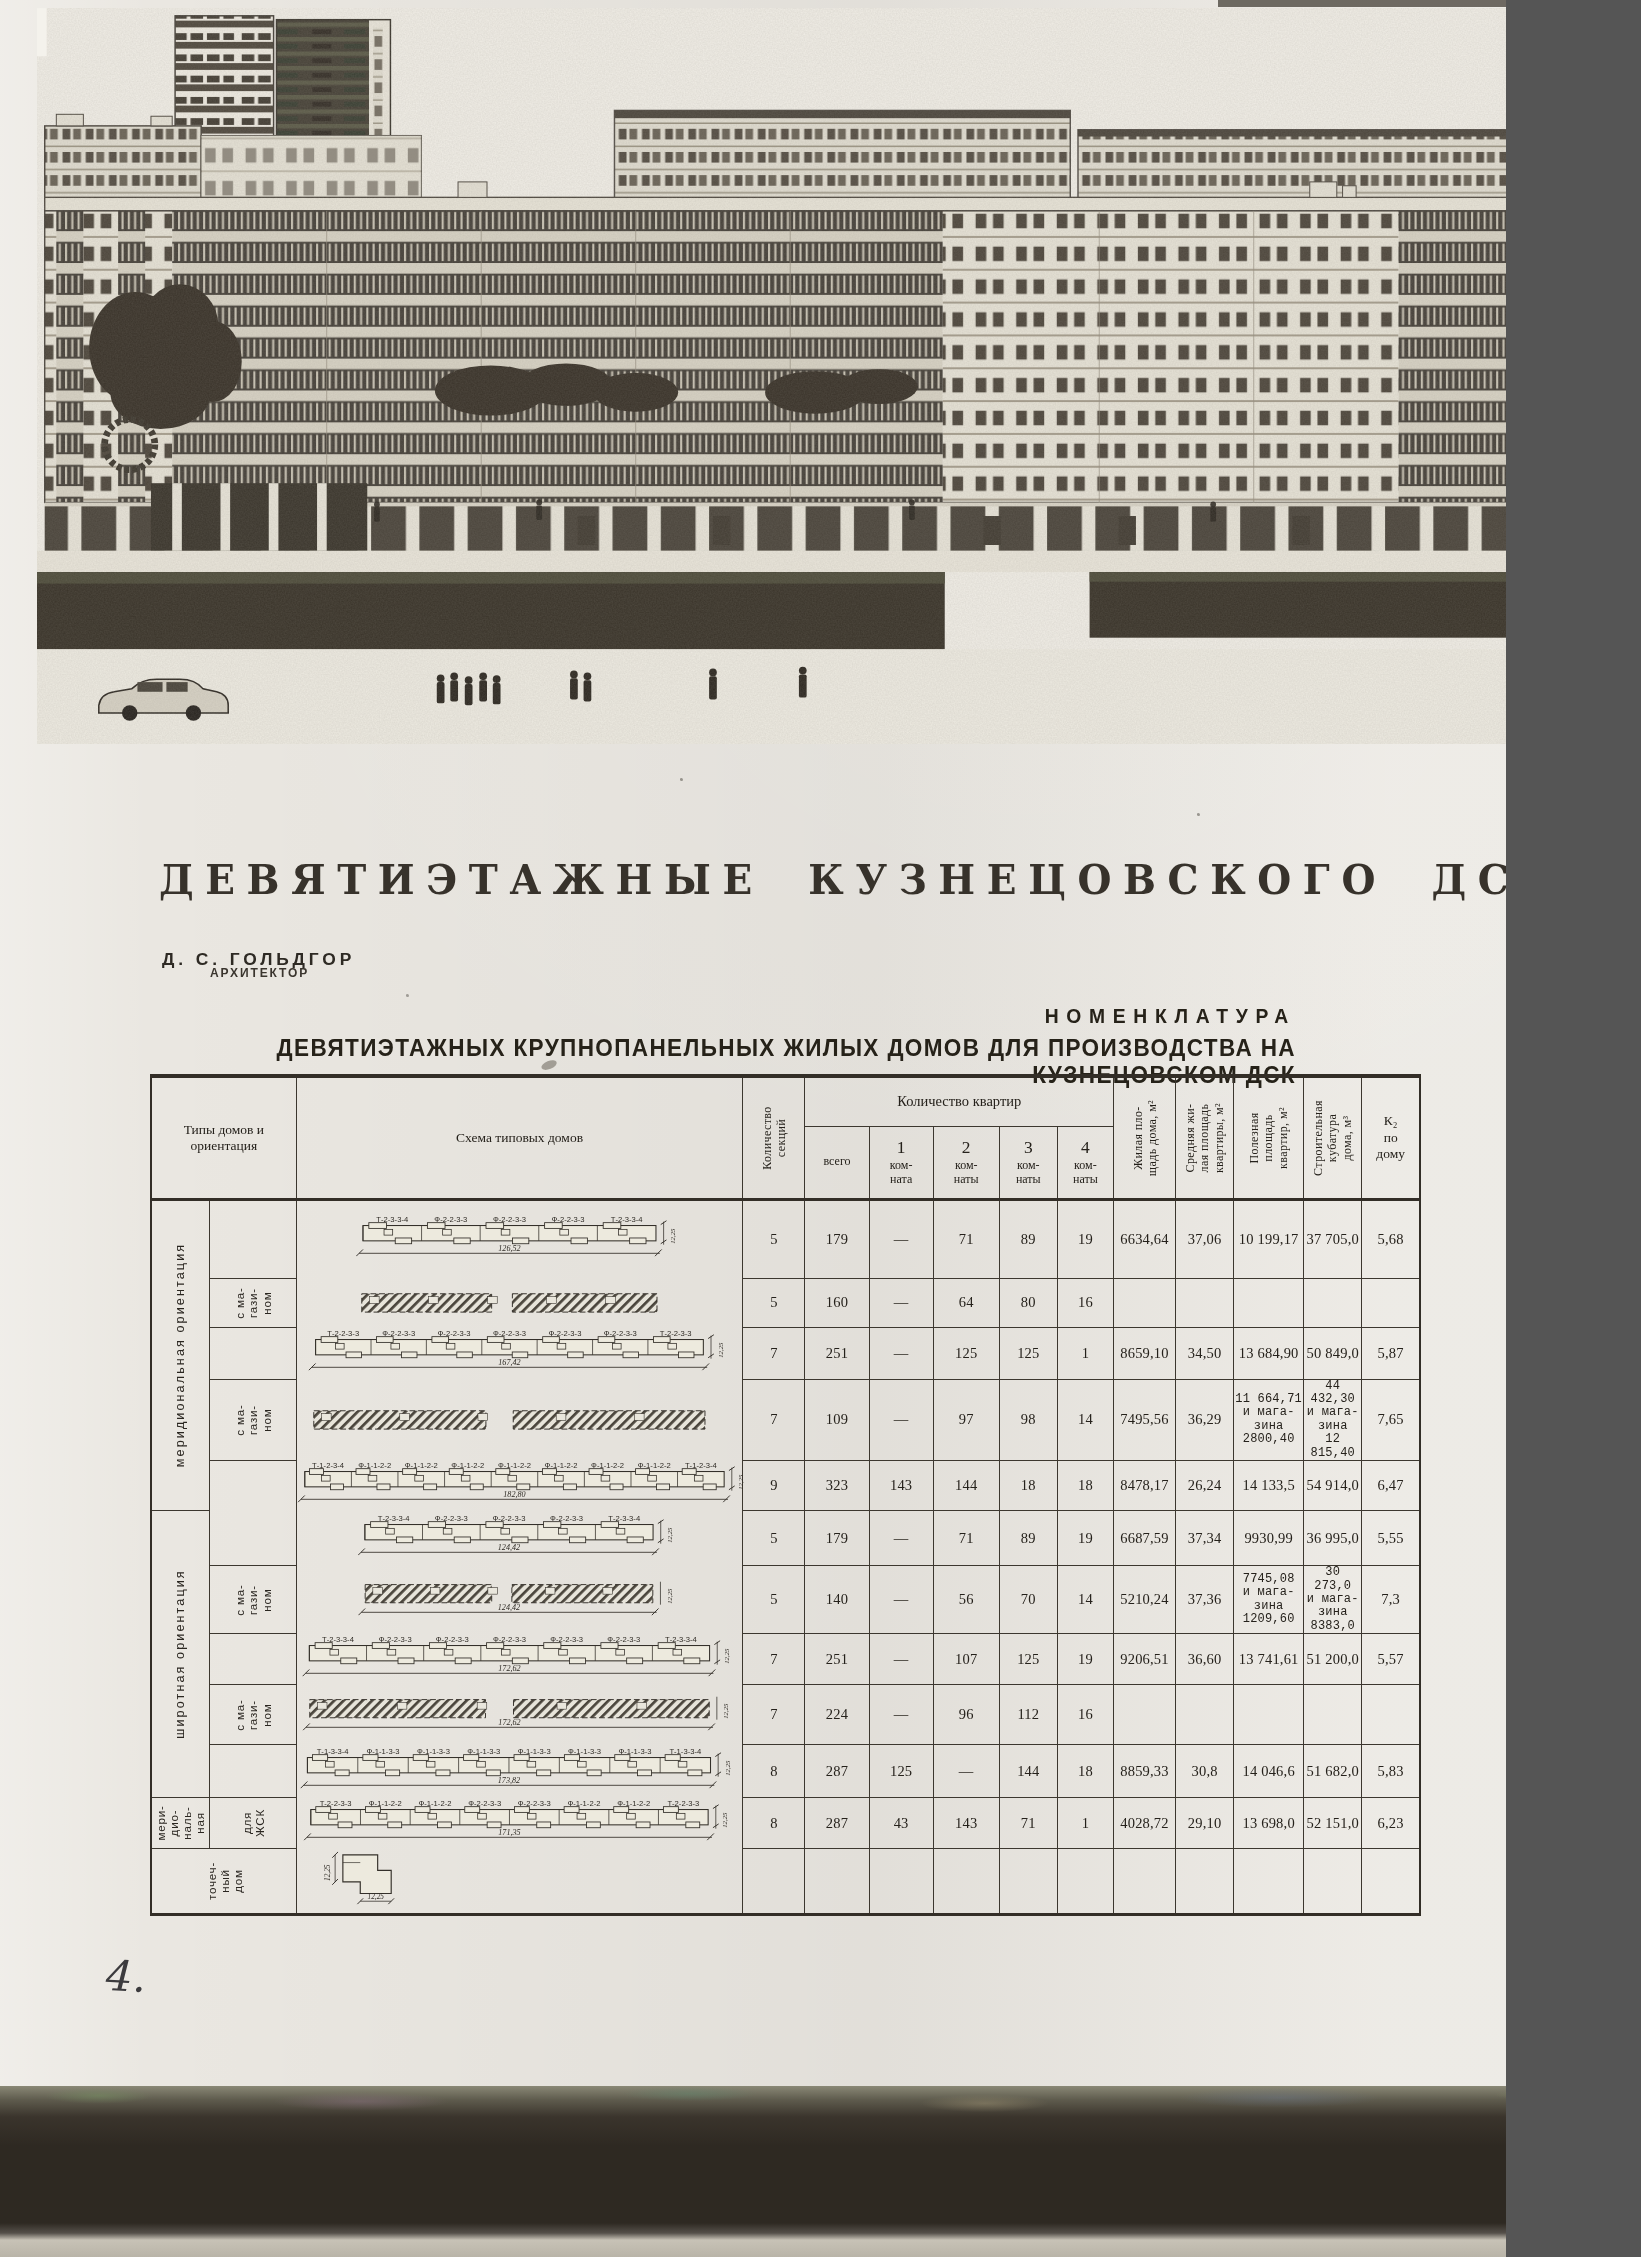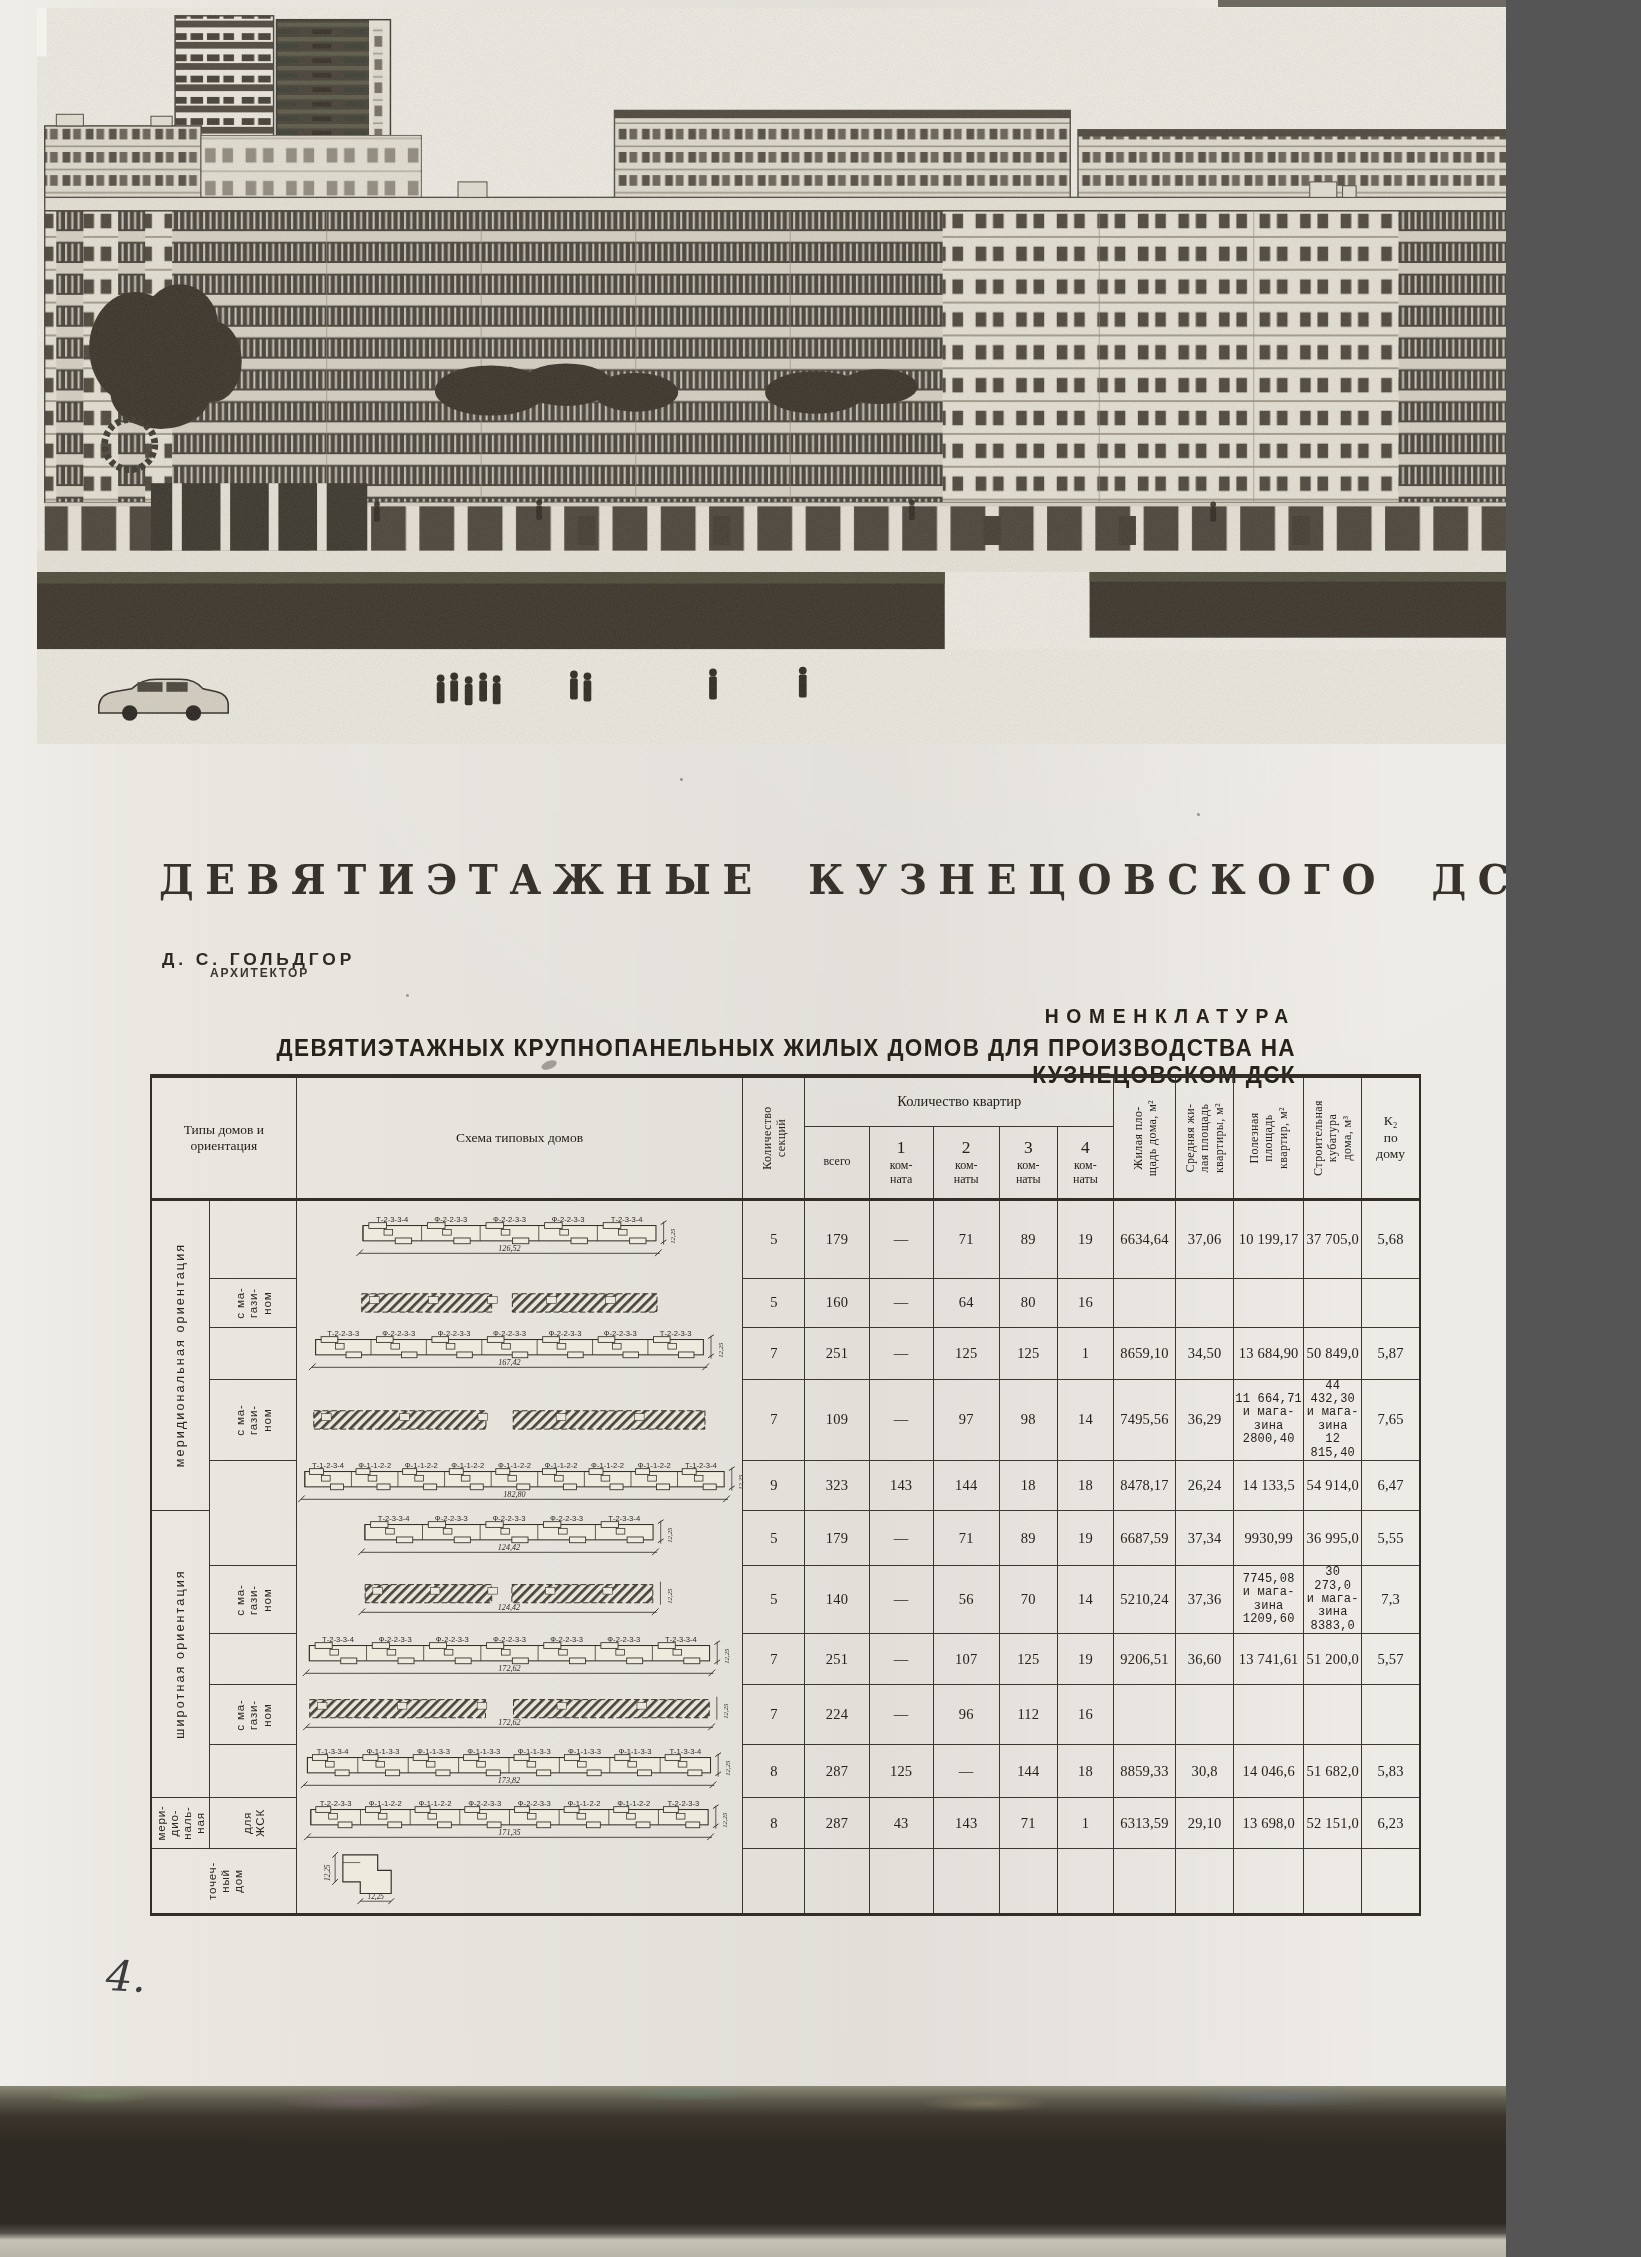--- a/index.html
+++ b/index.html
@@ -859,21 +859,21 @@
                 <line x1="-1" y1="43" x2="6" y2="36" stroke="#34302a"></line>
                 <line x1="420" y1="43" x2="427" y2="36" stroke="#34302a"></line>
                 <text x="213.5" y="37.5" font-size="8.5" font-style="italic" text-anchor="middle" fill="#2e2a24" font-family="Liberation Serif,serif">171,35</text>
               </svg></td>
             <td class="val">8</td>
             <td class="val">287</td>
             <td class="val">43</td>
             <td class="val">143</td>
             <td class="val">71</td>
             <td class="val">1</td>
-            <td class="val">6313,59</td>
+            <td class="val">4028,72</td>
             <td class="val">29,10</td>
             <td class="val">13 698,0</td>
             <td class="val">52 151,0</td>
             <td class="val">6,23</td>
           </tr>
           <tr style="height: 65px;">
             <td class="group" rowspan="1" colspan="2">
               <div class="rotL m">точеч-
 ный
 дом</div>

